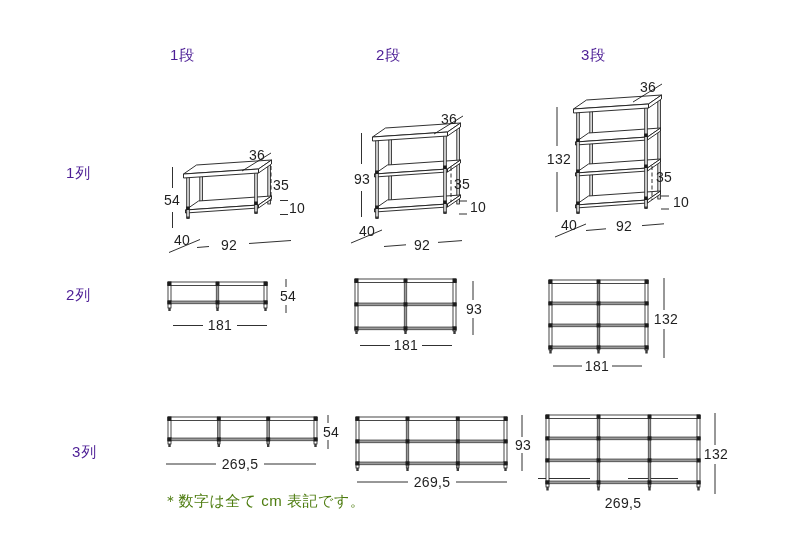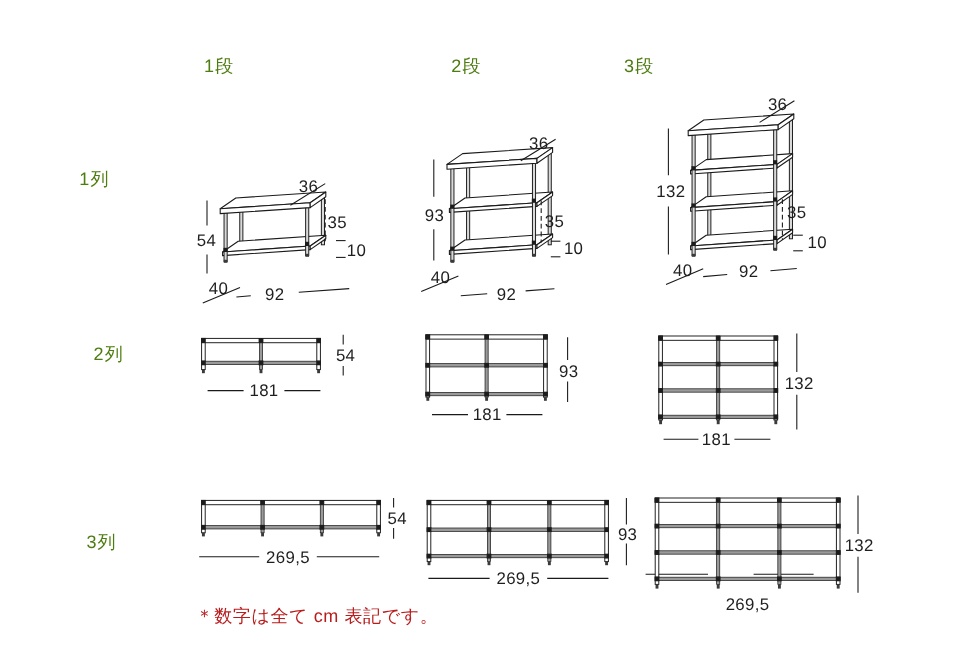--- a/index.html
+++ b/index.html
@@ -1,21 +1,21 @@
 <!DOCTYPE html>
 <html><head>
 <meta charset="utf-8">
 <style>
   html,body{margin:0;padding:0;background:#ffffff;}
   .canvas{
     position:relative;width:800px;height:540px;background:#ffffff;overflow:hidden;
     font-family:"Liberation Sans",sans-serif;color:#111;
   }
-  .lbl{position:absolute;font-size:15px;letter-spacing:1px;white-space:nowrap;color:#4d7c0f;}
-  .note{position:absolute;left:163px;top:504px;font-size:15px;letter-spacing:.5px;color:#b91c1c;}
+  .lbl{position:absolute;font-size:15px;letter-spacing:1px;white-space:nowrap;color:#4c1d95;}
+  .note{position:absolute;left:163px;top:492px;font-size:15px;letter-spacing:.5px;color:#4d7c0f;}
   svg{position:absolute;left:0;top:0;}
   svg text{
     font-family:"Liberation Sans",sans-serif;font-size:14px;fill:#1f1f1f;
     text-anchor:middle;letter-spacing:.3px;
   }
   .ln{stroke:#1a1a1a;stroke-width:0.9;fill:none;}
   .lnd{stroke:#1a1a1a;stroke-width:0.9;fill:none;stroke-dasharray:4 2.5;}
   .slab{fill:#ffffff;stroke:#1a1a1a;stroke-width:0.9;stroke-linejoin:round;}
   .leg{fill:#d9d9d9;stroke:#1a1a1a;stroke-width:0.8;}
   .postw{fill:#ffffff;stroke:#1a1a1a;stroke-width:0.8;}
@@ -316,20 +316,20 @@
       <rect class="jnt" x="696.5" y="480.4" width="4" height="4"></rect>
       <line class="ln" x1="715" y1="413" x2="715" y2="445"></line>
       <line class="ln" x1="715" y1="464" x2="715" y2="494"></line>
       <text x="716" y="459">132</text>
       <text x="623" y="508">269,5</text>
     </g>
   </svg>
 
   <div class="lbl" style="left:170px;top:46px">1段</div>
   <div class="lbl" style="left:376px;top:46px">2段</div>
-  <div class="lbl" style="left:520px;top:46px">3段</div>
-
-  <div class="lbl" style="left:66px;top:140px">1列</div>
-  <div class="lbl" style="left:78px;top:286px">2列</div>
+  <div class="lbl" style="left:581px;top:46px">3段</div>
+
+  <div class="lbl" style="left:66px;top:164px">1列</div>
+  <div class="lbl" style="left:66px;top:286px">2列</div>
   <div class="lbl" style="left:72px;top:443px">3列</div>
 
   <div class="note">＊数字は全て cm 表記です。</div>
 </div>
 
 </body></html>

